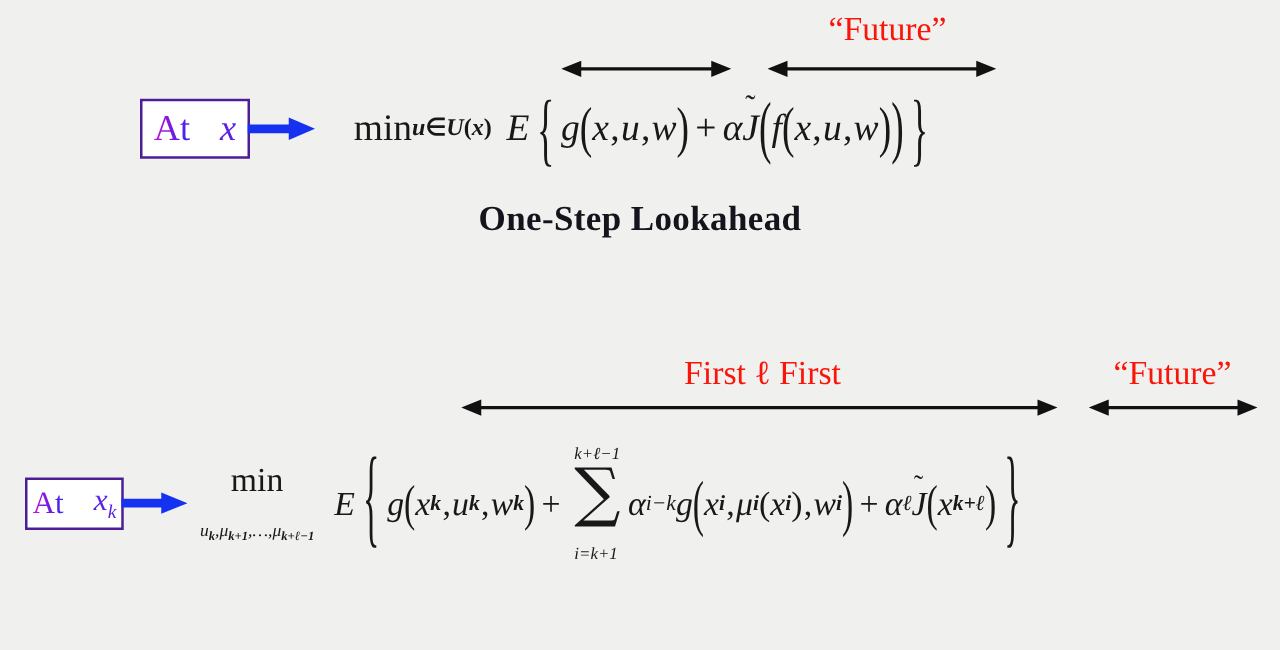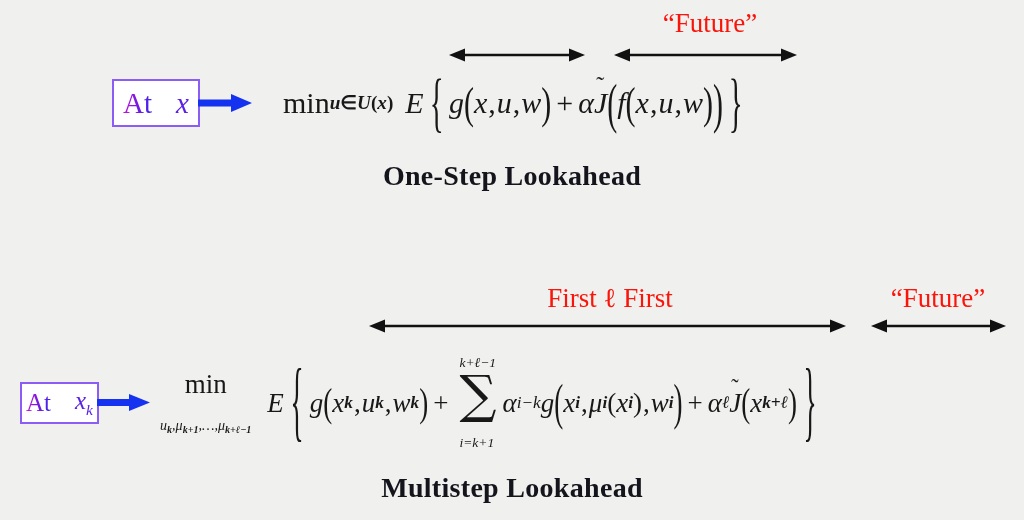--- a/index.html
+++ b/index.html
@@ -34,21 +34,21 @@
   
   .dblarrow {
     height: 14px;
     display: block;
   }
   .dblarrow svg { display: block; }
 
   
   .statebox {
     background: #ffffff;
-    border: 2px solid #8b5cf6;
+    border: 2px solid #4c1d95;
     box-sizing: border-box;
     display: flex;
     align-items: center;
     justify-content: center;
     color: #7a1bd6;
     white-space: nowrap;
     gap: 18px;
   }
   .statebox .kw {
     font-family: "Liberation Serif", serif;
@@ -352,15 +352,14 @@
       <span class="sup">ℓ</span>
       <span class="tilde-wrap"><span class="tld">˜</span><span>J</span></span>
       <span class="paren-big">(</span>
       <span class="mi">x</span>
       <span class="sub"><span>k</span><span>+</span><span>ℓ</span></span>
       <span class="paren-big">)</span>
 
     <span class="brace brace-tall">}</span>
   </div>
 
-  <div class="abs sectitle" style="left:312px; top:472px; width:400px;">Multistep Lookahead</div>
 
 </div>
 
 </body></html>

